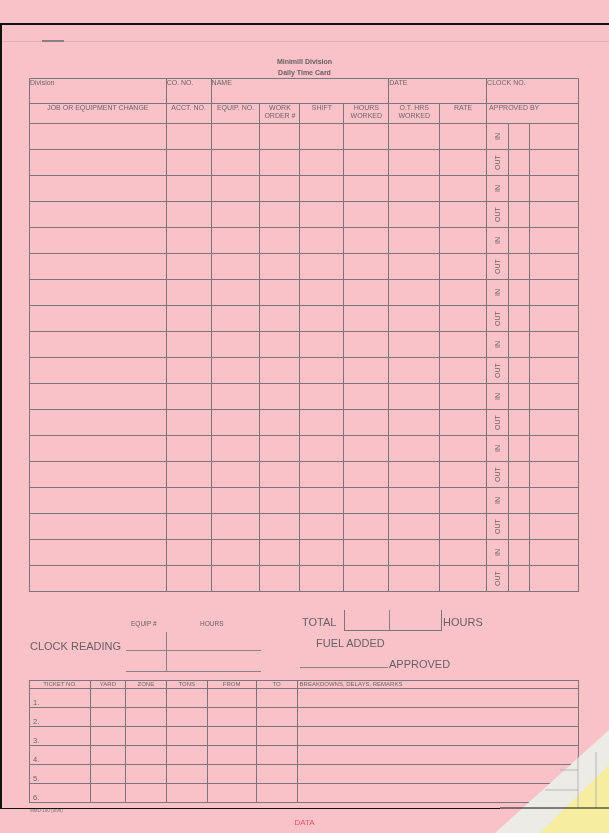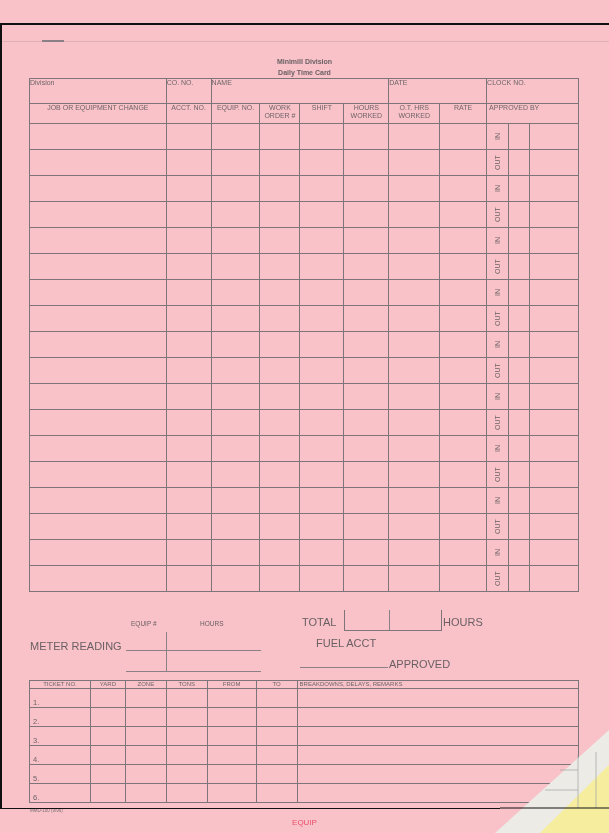--- a/index.html
+++ b/index.html
@@ -314,26 +314,26 @@
 </table>
 
 <div class="abs sm" style="left:131px; top:620px;">EQUIP #</div>
 <div class="abs sm" style="left:200px; top:620px;">HOURS</div>
 <div class="abs lbl" style="left:302px; top:616px;">TOTAL</div>
 <div class="abs" style="left:344px; top:610px; width:96px; height:20px; border-left:1px solid #7d7579; border-right:1px solid #7d7579; border-bottom:1px solid #7d7579;">
   <div class="abs vline" style="left:44px; top:0; height:20px;"></div>
 </div>
 <div class="abs lbl" style="left:443px; top:616px;">HOURS</div>
 
-<div class="abs lbl" style="left:30px; top:640px;">METER READING</div>
+<div class="abs lbl" style="left:30px; top:640px;">CLOCK READING</div>
 <div class="abs vline" style="left:166px; top:632px; height:40px;"></div>
 <div class="abs uline" style="left:126px; top:650px; width:135px;"></div>
 <div class="abs uline" style="left:126px; top:671px; width:135px;"></div>
 
-<div class="abs lbl" style="left:316px; top:637px;">FUEL ACCT</div>
+<div class="abs lbl" style="left:316px; top:637px;">FUEL ADDED</div>
 <div class="abs uline" style="left:300px; top:667px; width:88px;"></div>
 <div class="abs lbl" style="left:389px; top:658px;">APPROVED</div>
 
 <table class="grid" style="left:29px; top:680px; width:550px;">
   <colgroup>
     <col style="width:61px">
       <col style="width:35px">
       <col style="width:41px">
       <col style="width:41px">
     <col style="width:49px">
@@ -404,21 +404,21 @@
         <td></td>
         <td></td>
         <td></td>
         <td></td>
       </tr>
     </tbody>
 </table>
 
 <div class="abs" style="left:30px; top:808px; font-size:4.5px; color:#7a7075;">MMD-100 (9/96)</div>
 <div class="abs bottomline"></div>
-<div class="abs" style="left:0; top:818px; width:609px; text-align:center; font-size:8px; color:#e8506a;">EQUIP</div>
+<div class="abs" style="left:0; top:818px; width:609px; text-align:center; font-size:8px; color:#e8506a;">DATA</div>
 
 <svg class="abs tri" viewBox="0 0 609 833">
   <polygon points="609,730 609,833 495,833" fill="#ecebe6"></polygon>
   <polygon points="609,765 609,833 540,833" fill="#f6ee9e"></polygon>
   <line x1="596" y1="752" x2="596" y2="808" stroke="#aaa" stroke-width="0.8"></line>
   <line x1="560" y1="770" x2="578" y2="770" stroke="#aaa" stroke-width="0.8"></line>
   <line x1="545" y1="790" x2="578" y2="790" stroke="#aaa" stroke-width="0.8"></line>
   <line x1="578" y1="755" x2="578" y2="808" stroke="#aaa" stroke-width="0.8"></line>
   <line x1="500" y1="808" x2="609" y2="808" stroke="#111" stroke-width="1"></line>
 </svg>

